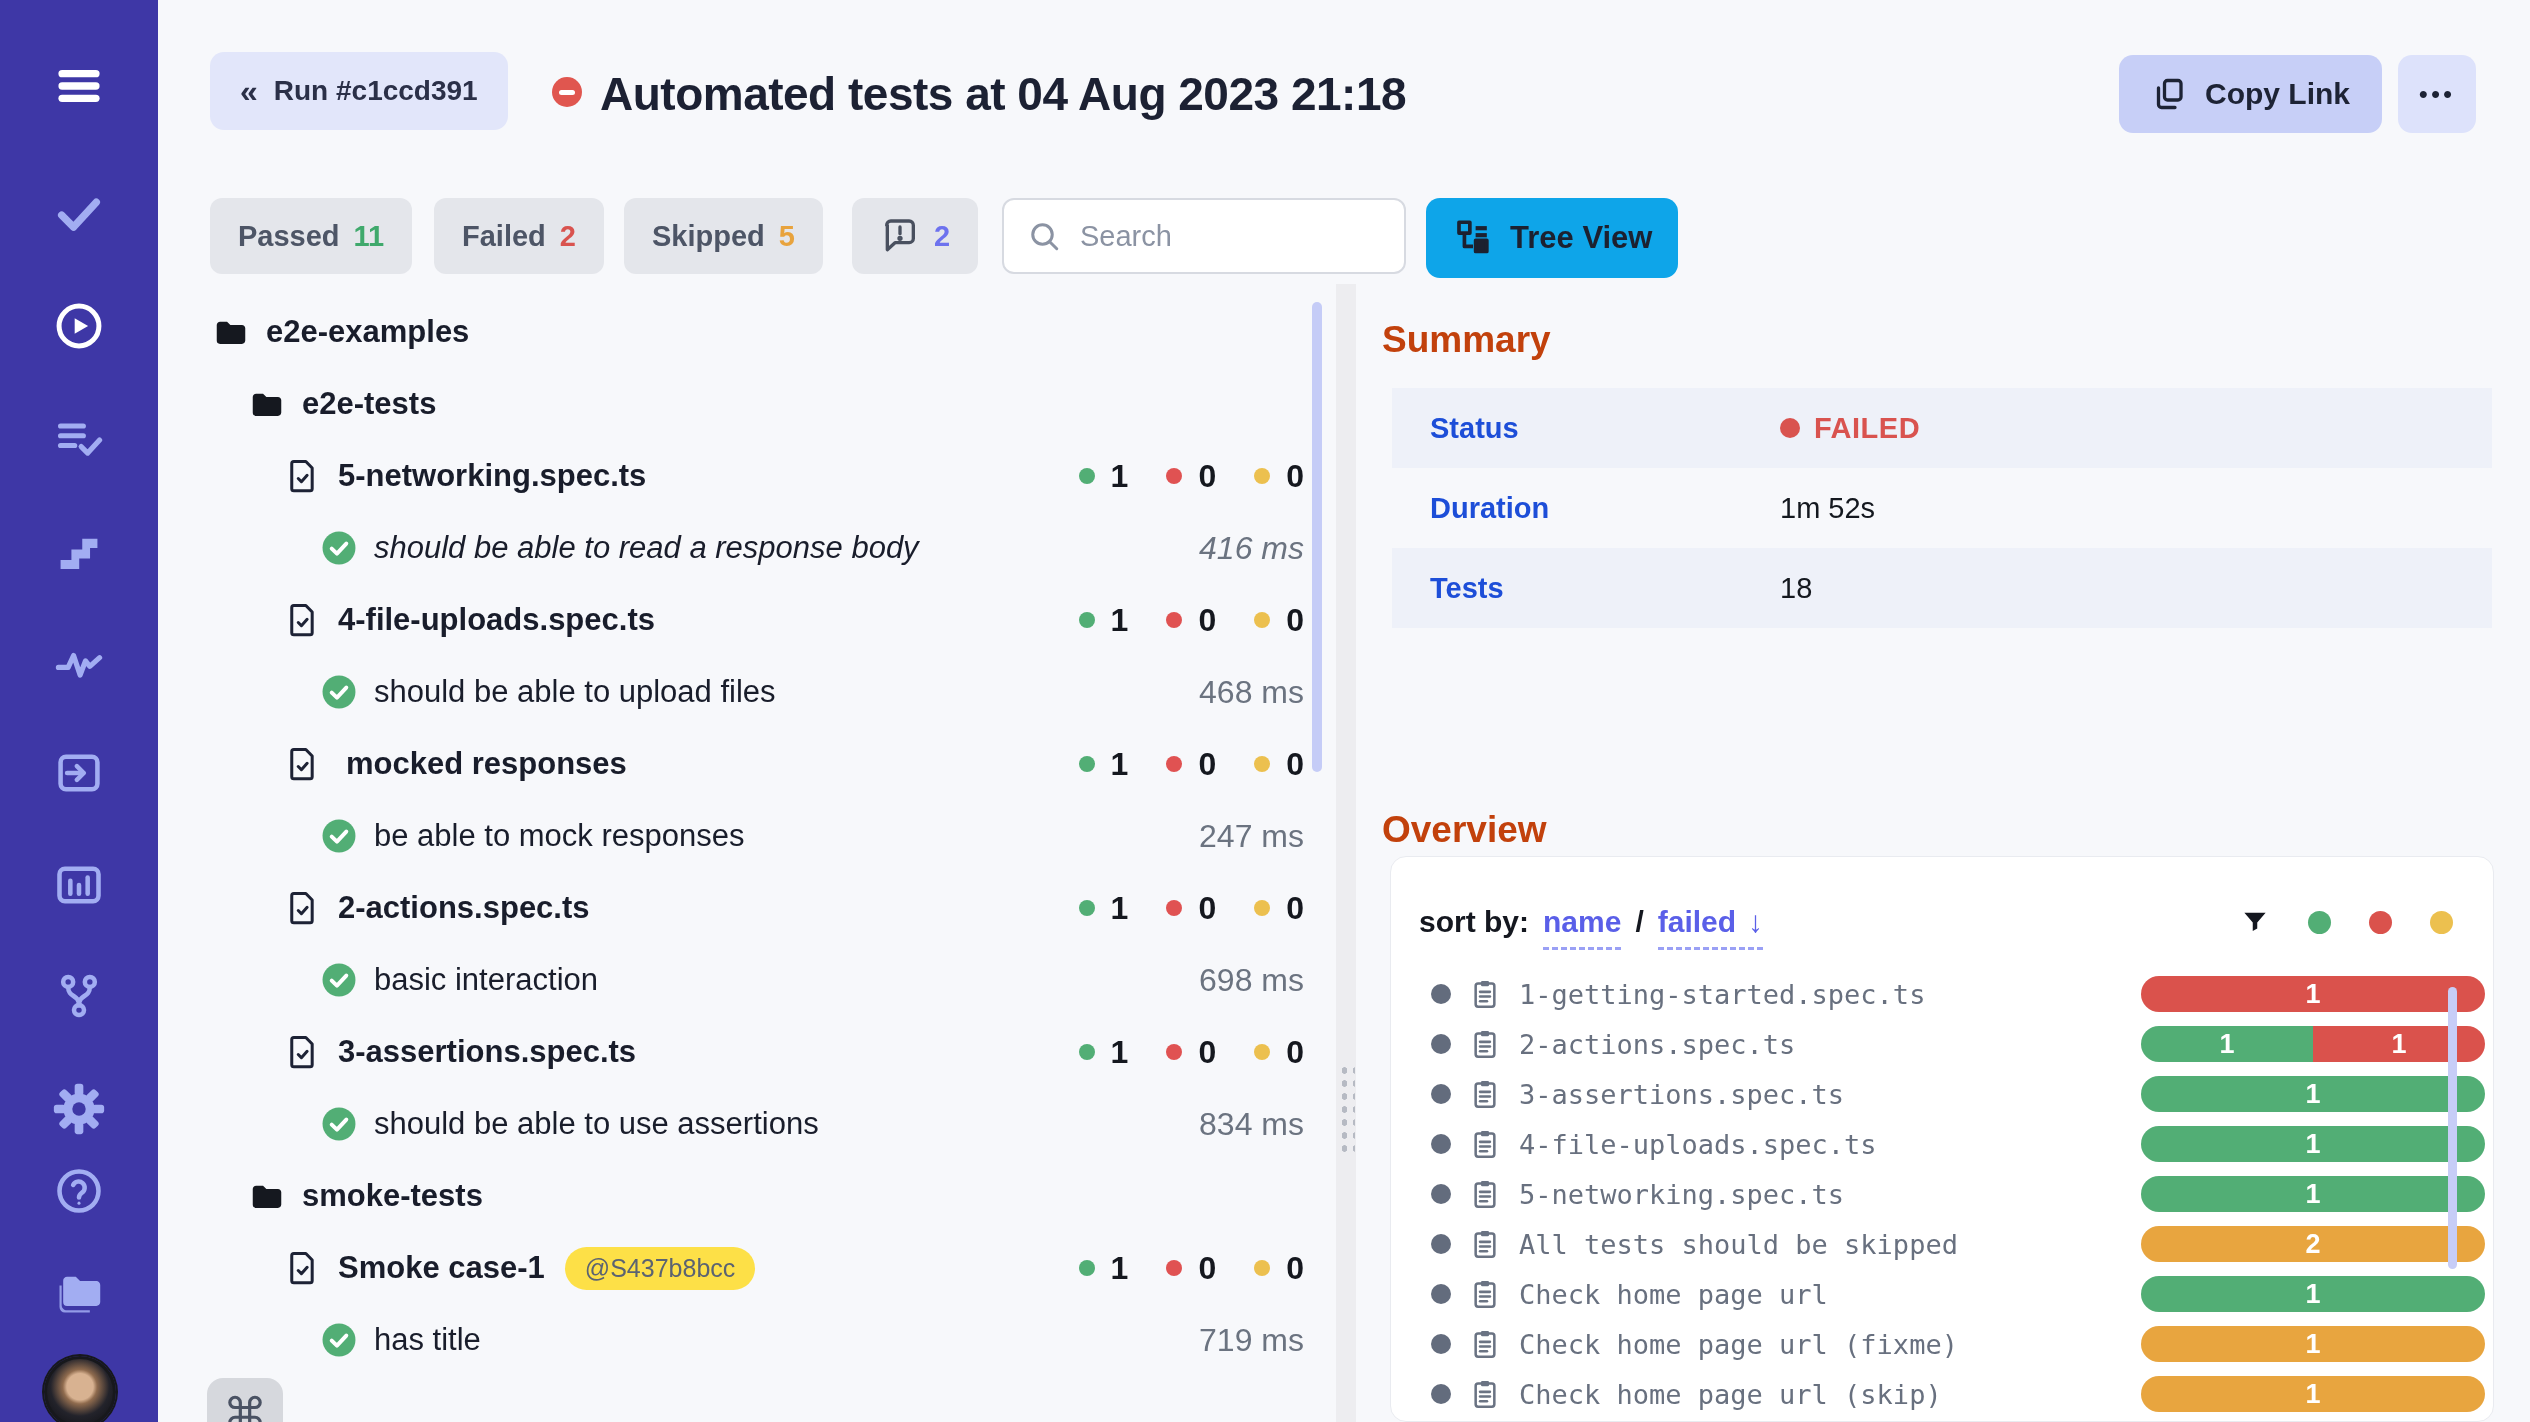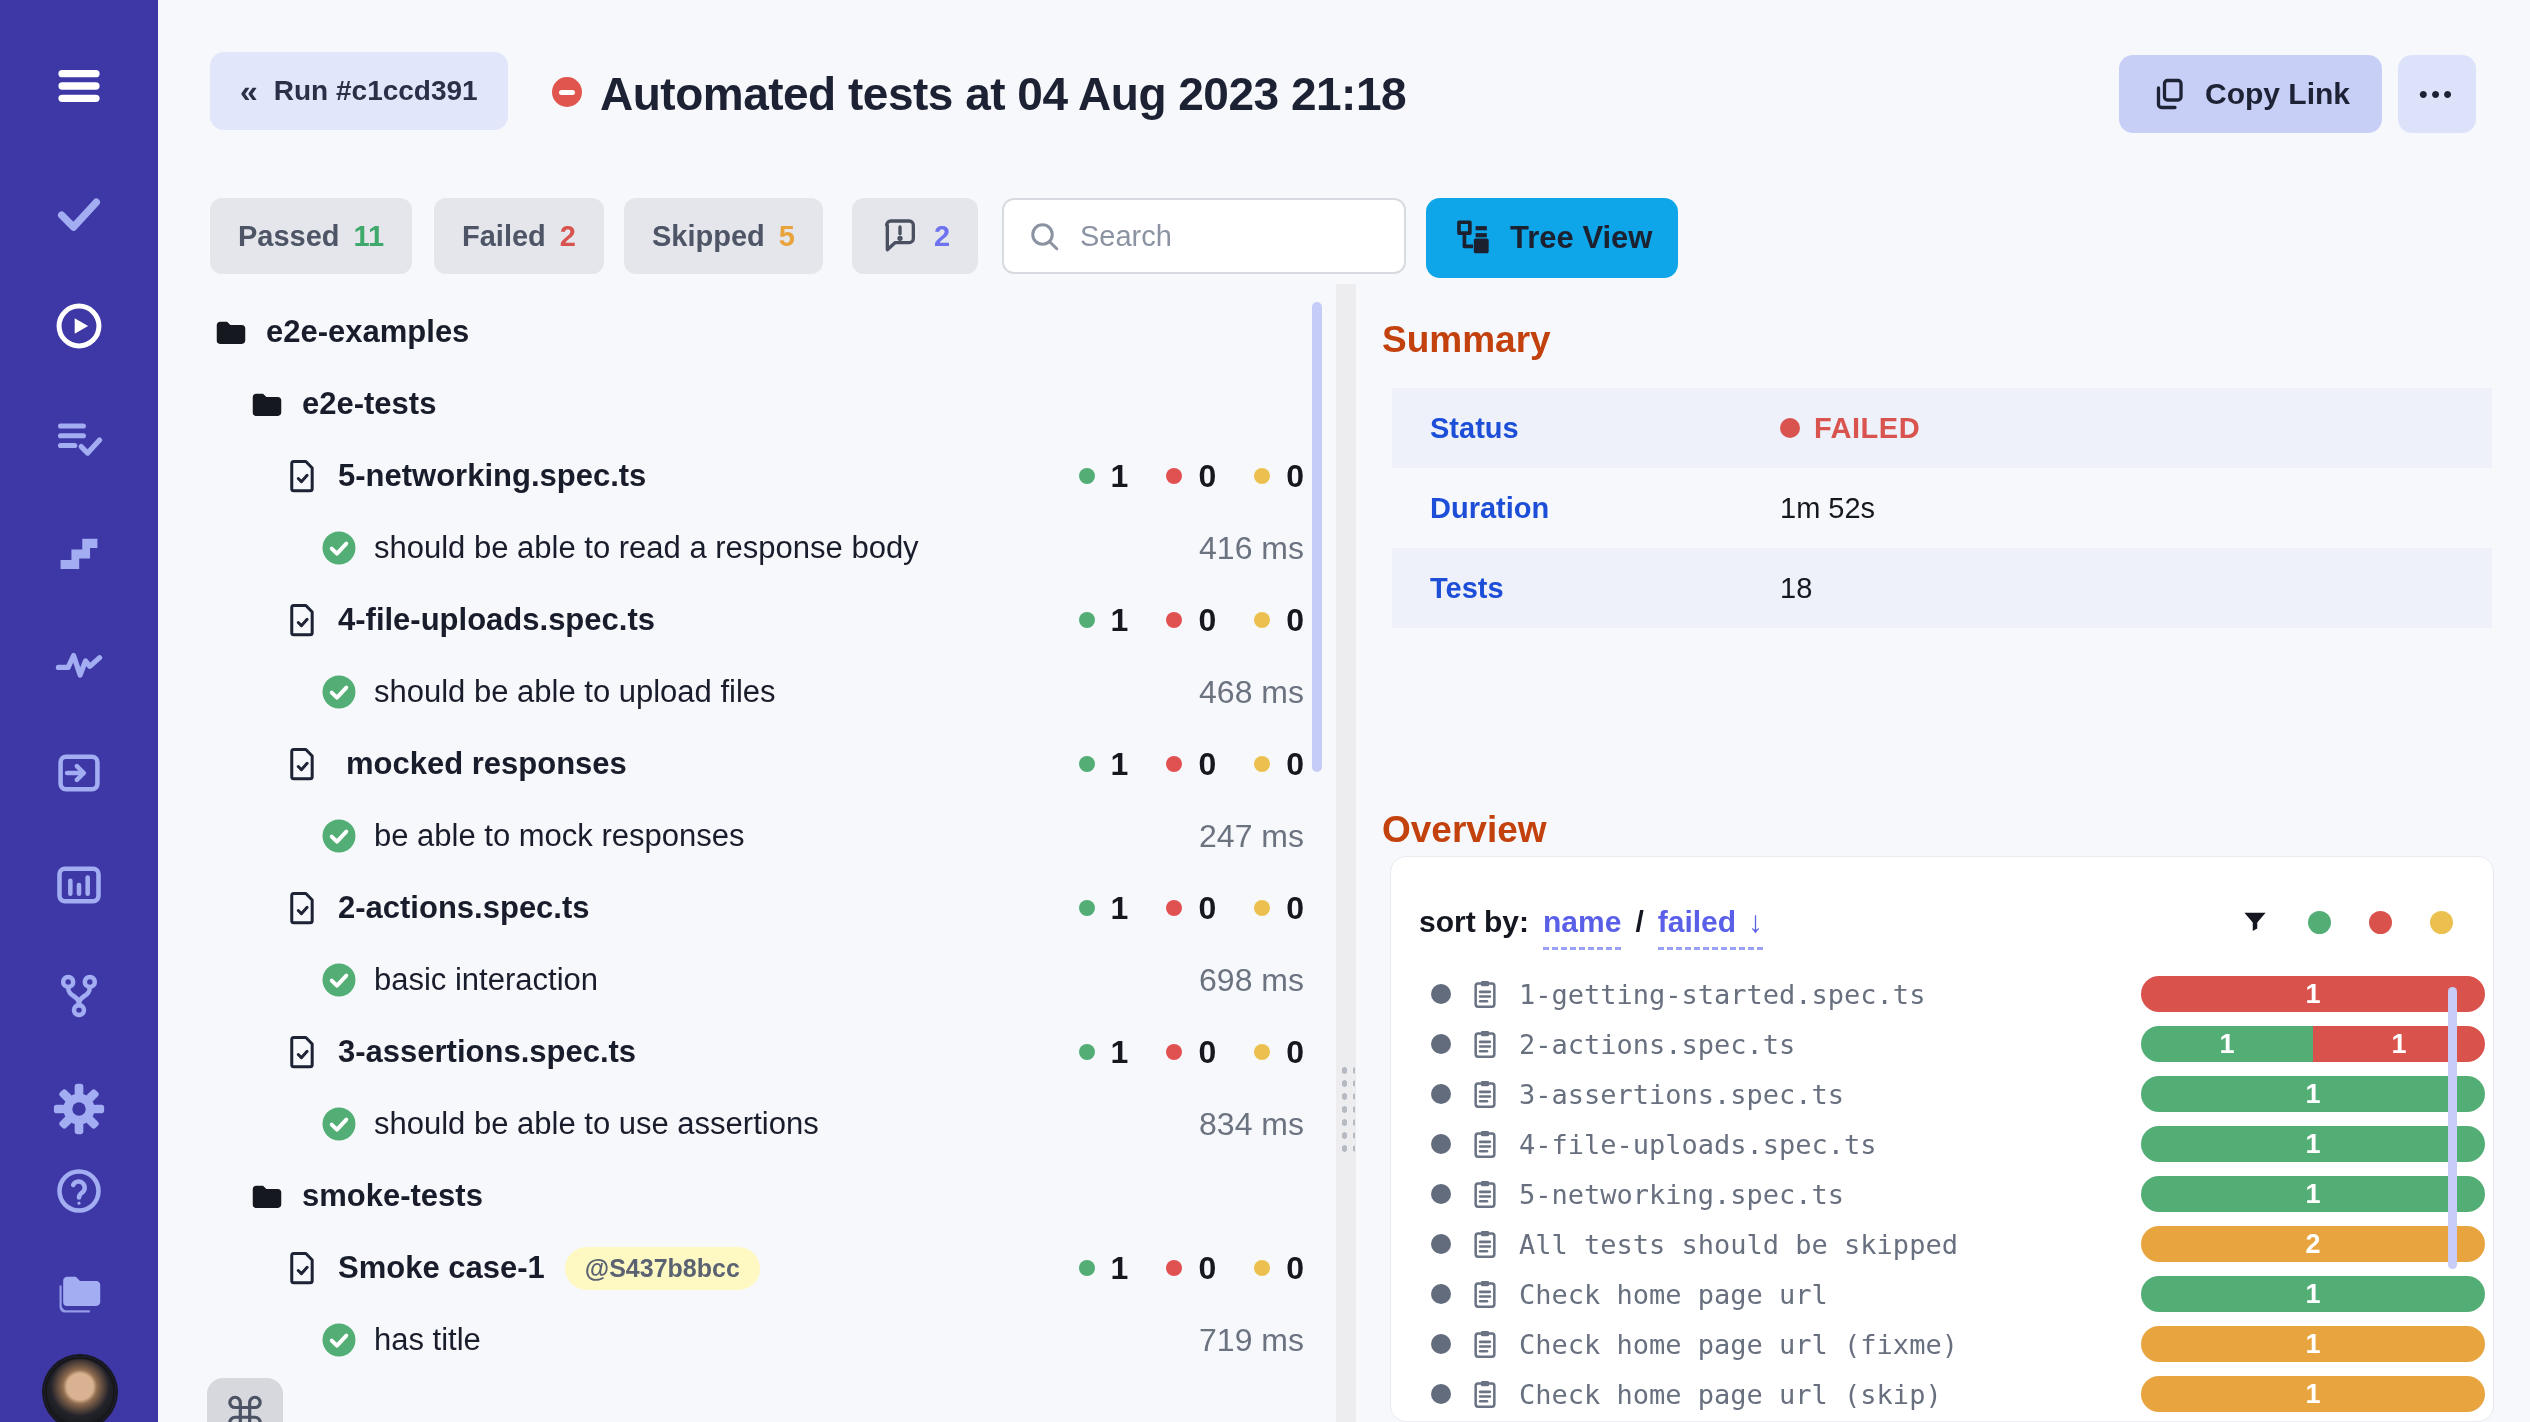--- a/index.html
+++ b/index.html
@@ -51,21 +51,21 @@
 
   
   .tree{position:absolute;left:212px;top:296px;width:1092px;}
   .tree-row{height:72px;display:flex;align-items:center;cursor:pointer;}
   .tree-row .ic{flex:none;display:flex;align-items:center;justify-content:center;}
   .tree-row .ic svg{width:38px;height:38px;}
   .t-label{margin-left:16px;font-size:31px;color:#191d2b;white-space:nowrap;}
   .t-label.folder{font-weight:700;}
   .t-label.spec{font-weight:600;}
   .t-label.test{font-weight:500;}
-  .tag-pill{margin-left:20px;background:#fef9c3;color:#5b6372;font-size:25px;font-weight:700;
+  .tag-pill{margin-left:20px;background:#fde047;color:#5b6372;font-size:25px;font-weight:400;
             padding:7px 20px;border-radius:999px;}
   .counts{margin-left:auto;display:flex;align-items:center;gap:16px;}
   .counts .num{font-size:32px;font-weight:600;color:#15181f;}
   .dot{width:16px;height:16px;border-radius:50%;flex:none;}
   .dot.sp{margin-left:22px;}
   .dur{margin-left:auto;font-size:32px;color:#6b7380;font-weight:500;}
   .tree-scrollbar{position:absolute;left:1312px;top:302px;width:10px;height:470px;border-radius:5px;background:#c5ccf7;cursor:pointer;}
   .cmd-btn{position:absolute;left:207px;top:1378px;width:76px;height:70px;border:none;border-radius:16px;background:#d6d8dd;
            color:#4a5263;font-size:44px;display:flex;align-items:center;justify-content:center;cursor:pointer;
            font-family:"DejaVu Sans",sans-serif;}
@@ -313,21 +313,21 @@
         <span class="t-label spec">5-networking.spec.ts</span>
         <span class="counts">
       <span class="dot" style="background:#52ae75"></span>
           <span class="num">1</span>
       <span class="dot sp" style="background:#e05252"></span>
           <span class="num">0</span>
       <span class="dot sp" style="background:#ecc04f"></span>
           <span class="num">0</span>
         </span>
       </div>
-      <div class="tree-row" style="padding-left: 108px;">
+      <div class="tree-row" style="padding-left: 108px; font-style: italic;">
         <span class="ic">
           <svg viewBox="0 0 24 24">
             <circle cx="12" cy="12" r="10.4" fill="#52ae75"></circle>
             <polyline points="7.4,12.4 10.7,15.6 16.6,9.2" fill="none" stroke="#fff" stroke-width="2.5" stroke-linecap="round" stroke-linejoin="round"></polyline>
           </svg>
         </span>
         <span class="t-label test">should be able to read a response body</span>
         <span class="dur">416 ms</span>
       </div>
       <div class="tree-row" style="padding-left: 72px;">

